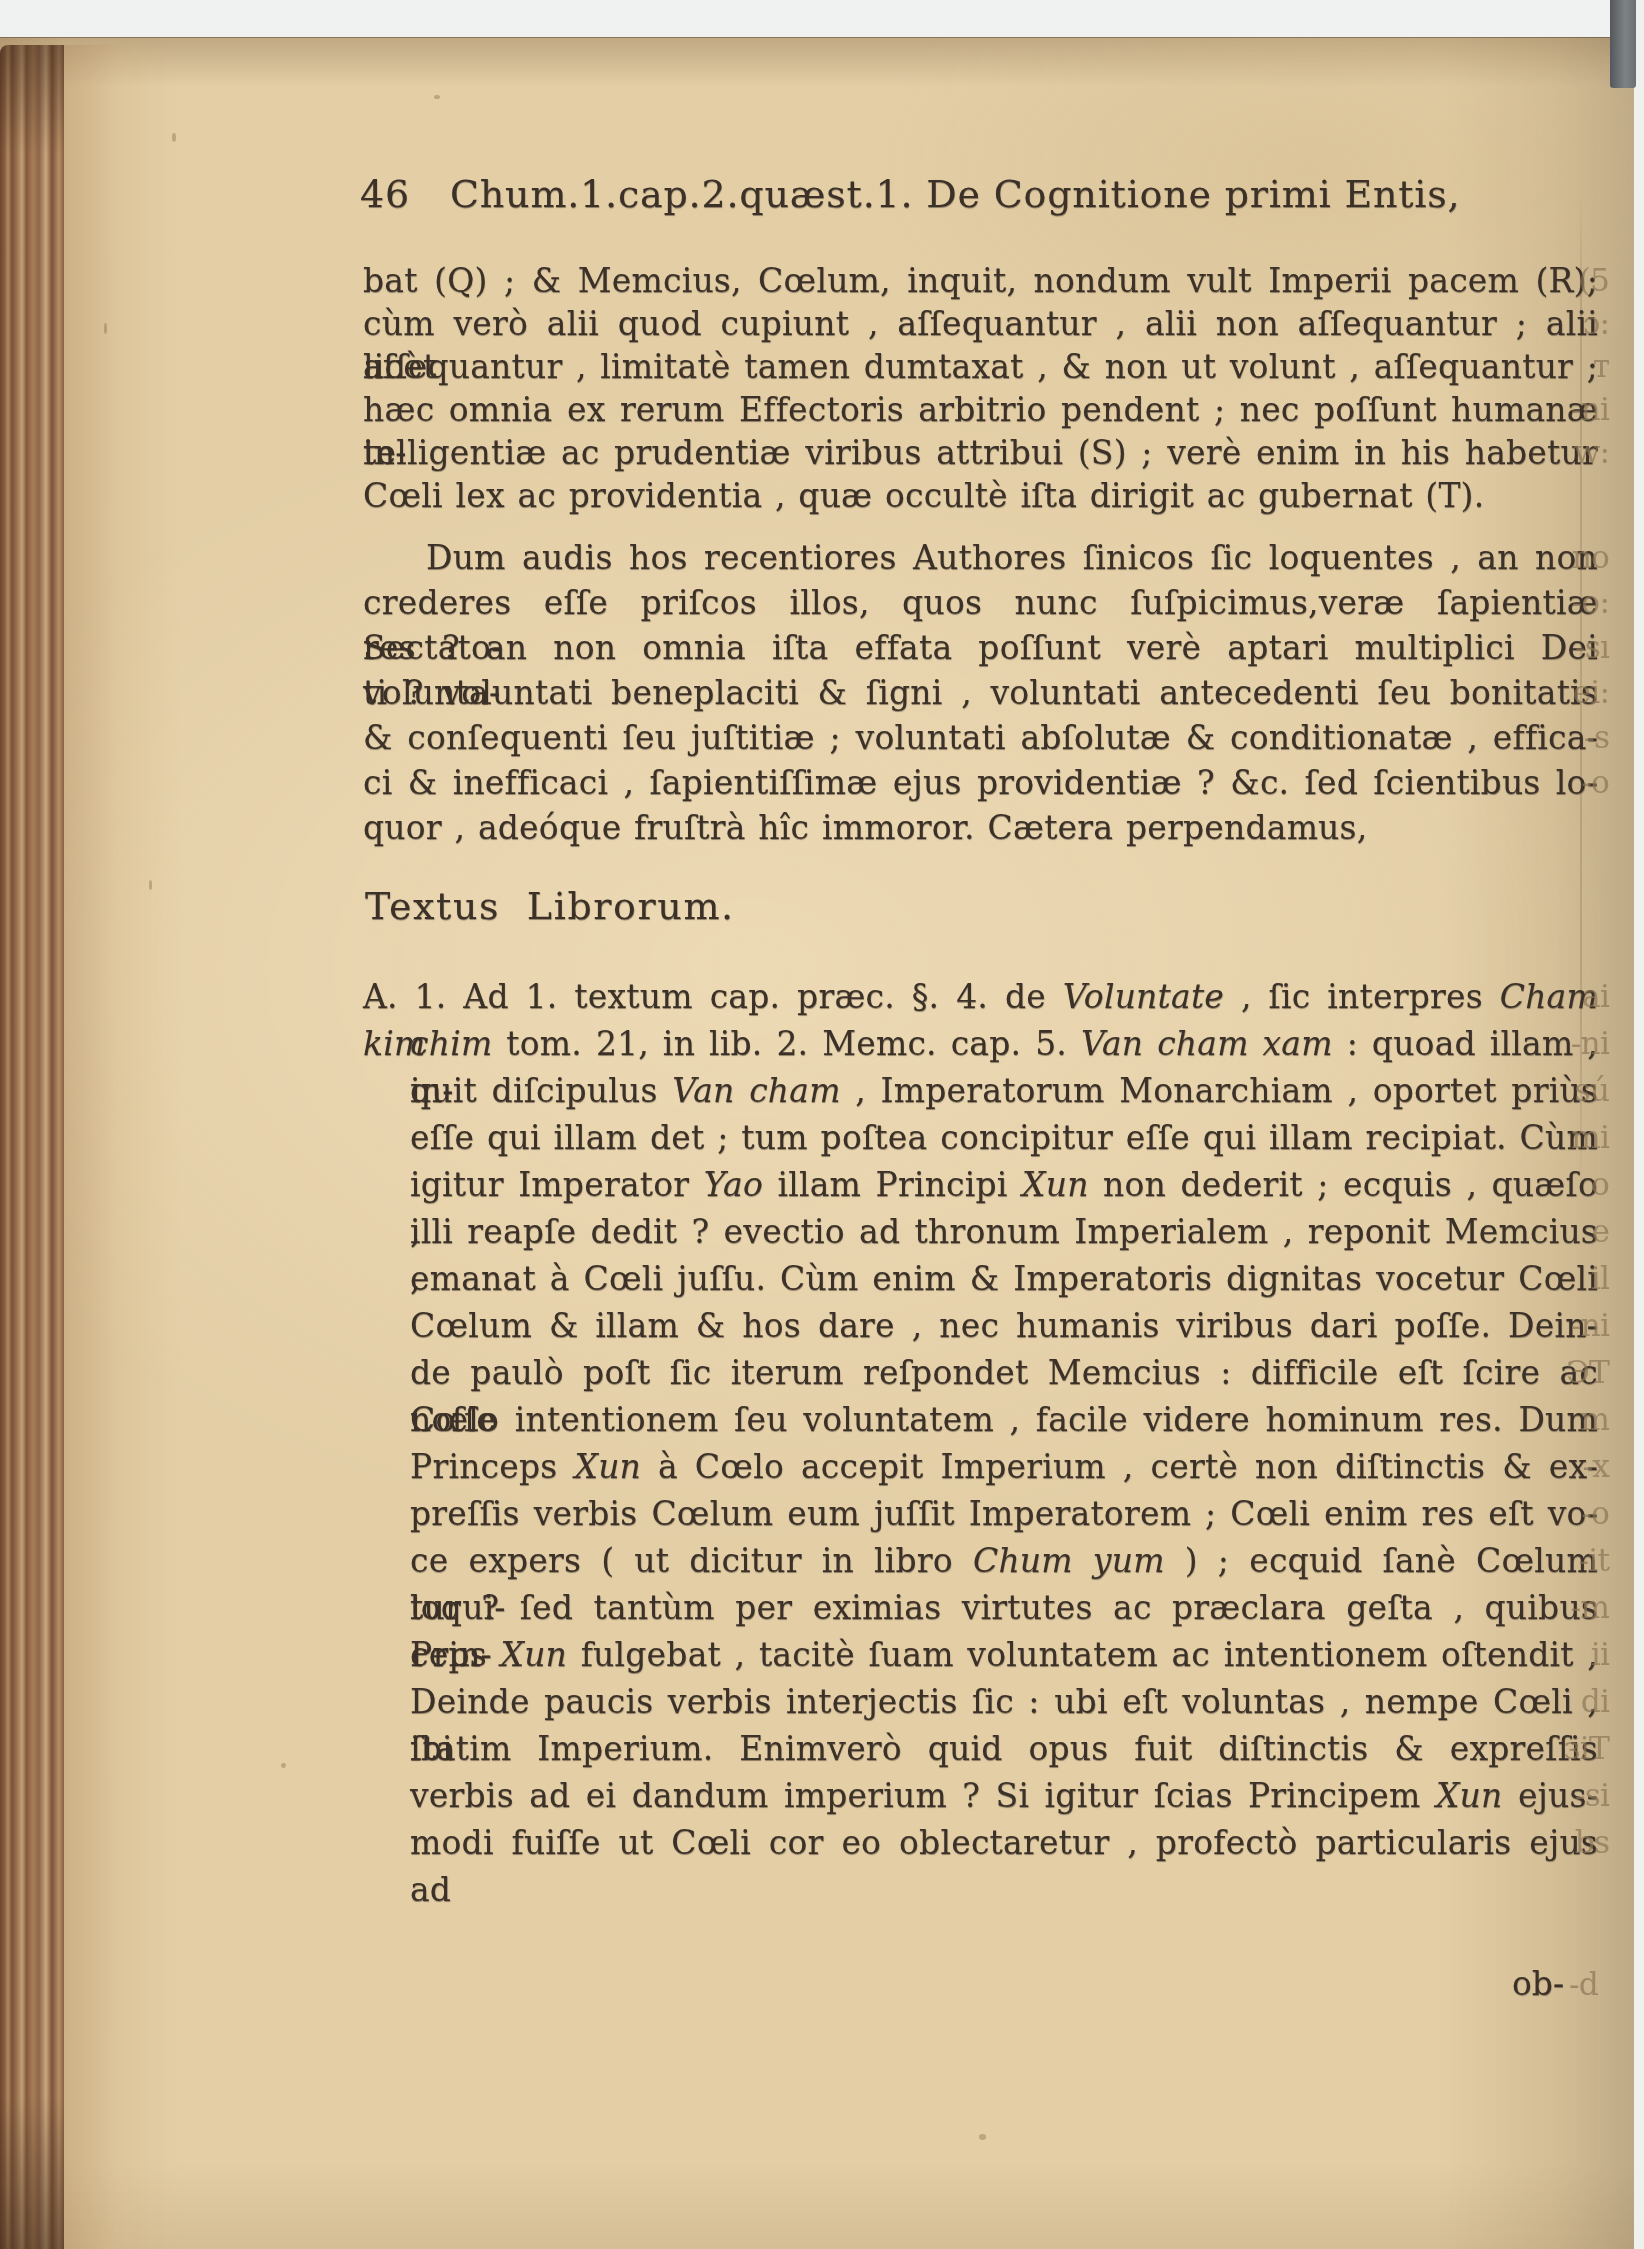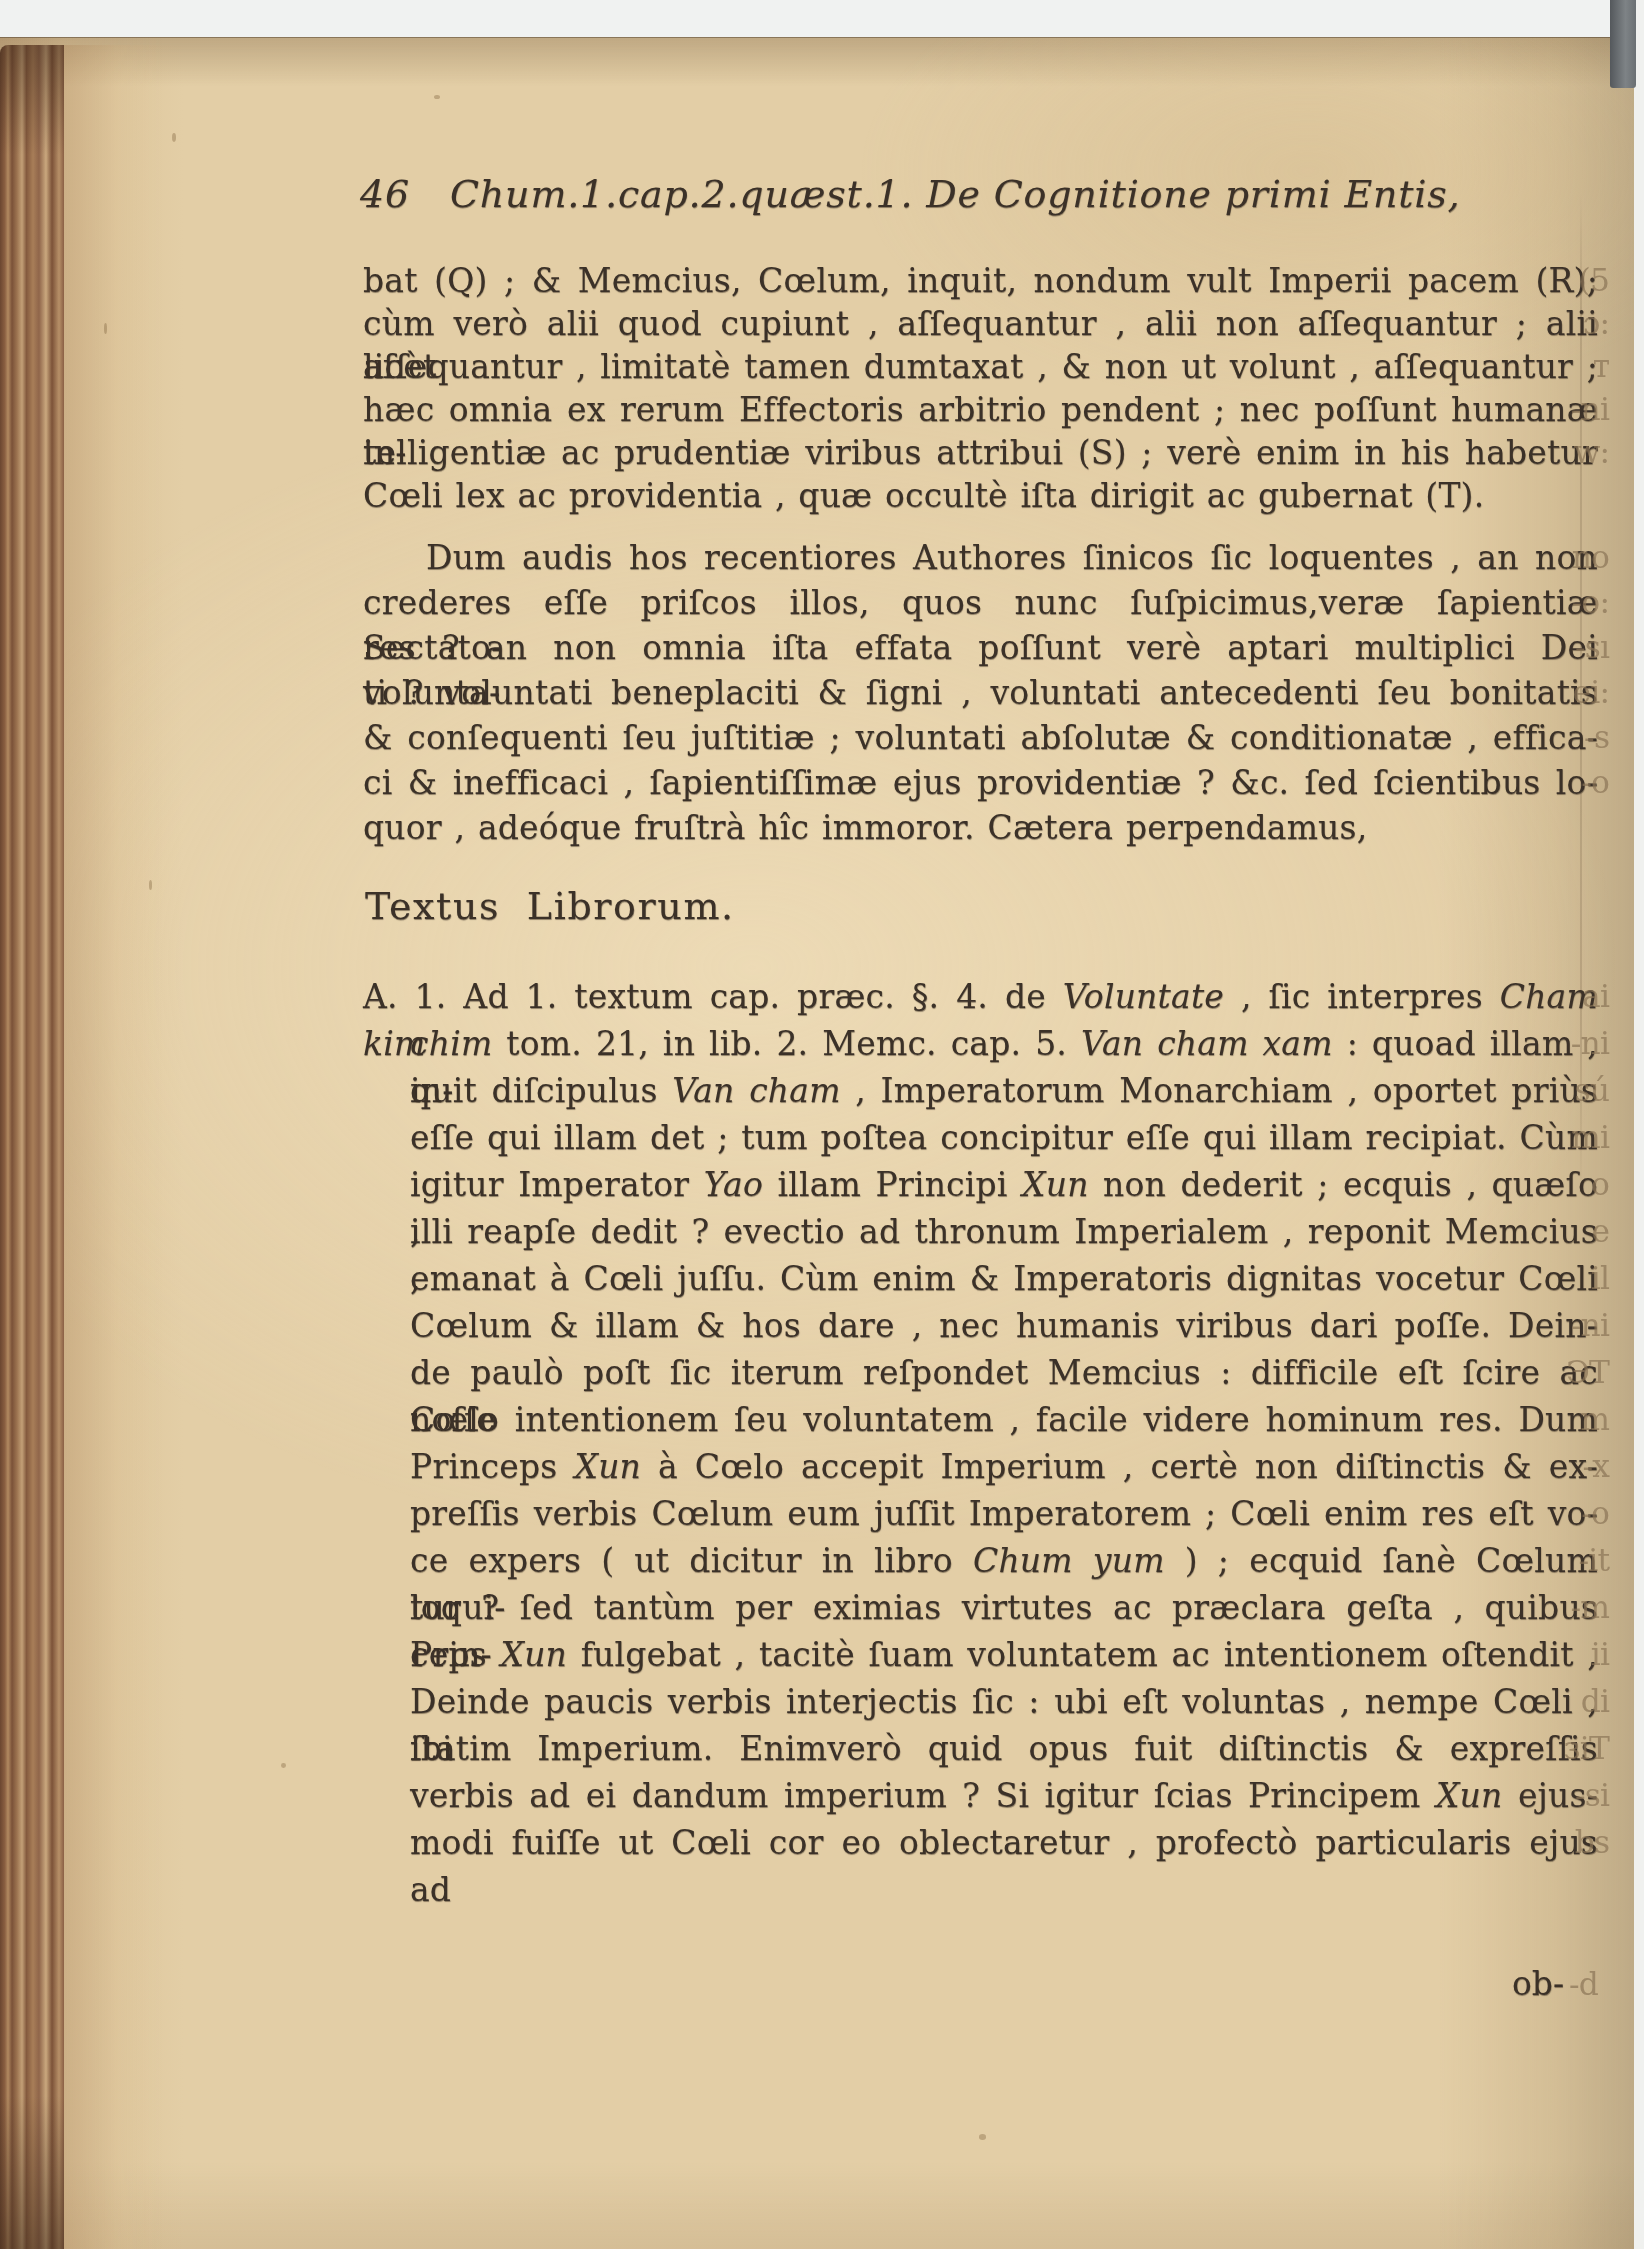--- a/index.html
+++ b/index.html
@@ -43,21 +43,21 @@
     position:absolute;right:8px;top:0;width:26px;height:88px;
     background:linear-gradient(to right,#54585c,#7e8386 60%,#6a6f73);
     border-radius:0 0 3.2px 3.2px;
   }
   .speck{position:absolute;border-radius:50%;background:rgba(118,90,52,.35);}
   
   .textblock{position:absolute;color:var(--ink,#3b3128);
     text-shadow:0.3px 0.6px 0.8px rgba(56,44,32,.5);}
   .running-header{
     left:360px;top:170px;width:1253px;display:flex;gap:40px;
-    font-style:italic;font-size:38px;line-height:48px;letter-spacing:0.8px;
+    font-size:38px;line-height:48px;letter-spacing:0.8px;
   }
   .para{font-size:33px;letter-spacing:0.2px;word-spacing:2px;}
   .line{
     position:relative;text-align:justify;height:var(--lh);line-height:var(--lh);
     overflow:visible;white-space:normal;
   }
   .line::after{content:"";display:inline-block;width:100%;height:0;}
   .line.nj{text-align:left;}
   .line.nj::after{content:none;}
   .line .it{font-style:italic;}

